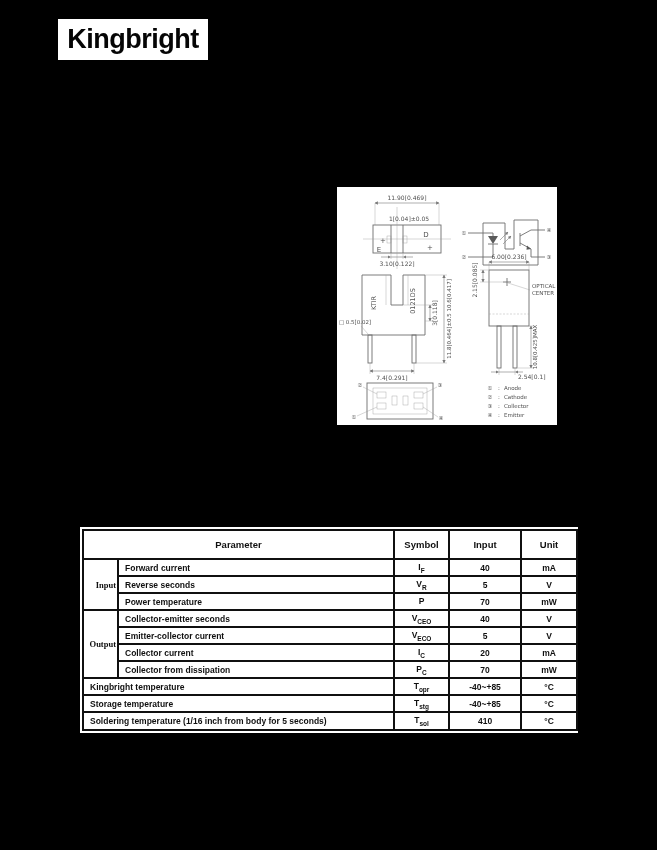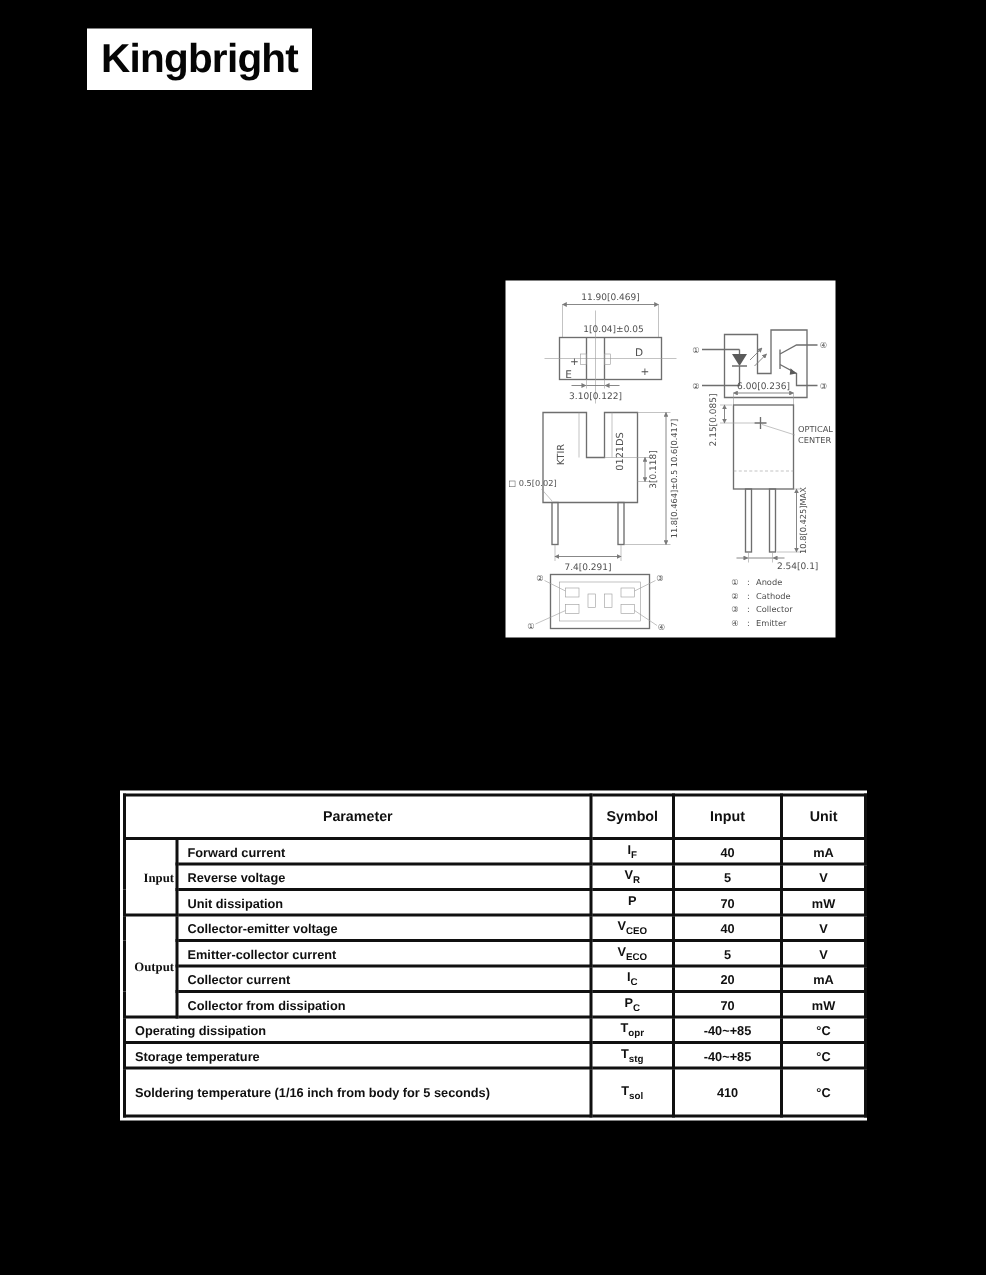--- a/index.html
+++ b/index.html
@@ -200,34 +200,34 @@
         <th>Unit</th>
       </tr>
       <tr>
         <td class="group" rowspan="3">Input</td>
         <td class="param">Forward current</td>
         <td class="c"><span>I</span><sub class="sy">F</sub></td>
         <td class="c">40</td>
         <td class="c">mA</td>
       </tr>
       <tr>
-        <td class="param">Reverse voltage</td>
+        <td class="param">Reverse seconds</td>
         <td class="c"><span>V</span><sub class="sy">R</sub></td>
         <td class="c">5</td>
         <td class="c">V</td>
       </tr>
       <tr>
-        <td class="param">Unit dissipation</td>
+        <td class="param">Power temperature</td>
         <td class="c"><span>P</span><sub class="sy"></sub></td>
         <td class="c">70</td>
         <td class="c">mW</td>
       </tr>
       <tr>
         <td class="group" rowspan="4">Output</td>
-        <td class="param">Collector-emitter voltage</td>
+        <td class="param">Collector-emitter seconds</td>
         <td class="c"><span>V</span><sub class="sy">CEO</sub></td>
         <td class="c">40</td>
         <td class="c">V</td>
       </tr>
       <tr>
         <td class="param">Emitter-collector current</td>
         <td class="c"><span>V</span><sub class="sy">ECO</sub></td>
         <td class="c">5</td>
         <td class="c">V</td>
       </tr>
@@ -237,32 +237,32 @@
         <td class="c">20</td>
         <td class="c">mA</td>
       </tr>
       <tr>
         <td class="param">Collector from dissipation</td>
         <td class="c"><span>P</span><sub class="sy">C</sub></td>
         <td class="c">70</td>
         <td class="c">mW</td>
       </tr>
       <tr>
-        <td class="param" colspan="2">Operating dissipation</td>
+        <td class="param" colspan="2">Kingbright temperature</td>
         <td class="c"><span>T</span><sub class="sy">opr</sub></td>
         <td class="c">-40~+85</td>
         <td class="c">°C</td>
       </tr>
       <tr>
         <td class="param" colspan="2">Storage temperature</td>
         <td class="c"><span>T</span><sub class="sy">stg</sub></td>
         <td class="c">-40~+85</td>
         <td class="c">°C</td>
       </tr>
-      <tr style="height:32px">
+      <tr style="height:18px">
         <td class="param" colspan="2">Soldering temperature (1/16 inch from body for 5 seconds)</td>
         <td class="c"><span>T</span><sub class="sy">sol</sub></td>
         <td class="c">410</td>
         <td class="c">°C</td>
       </tr>
     </tbody>
       </table>
   </div>
 
 </div>

